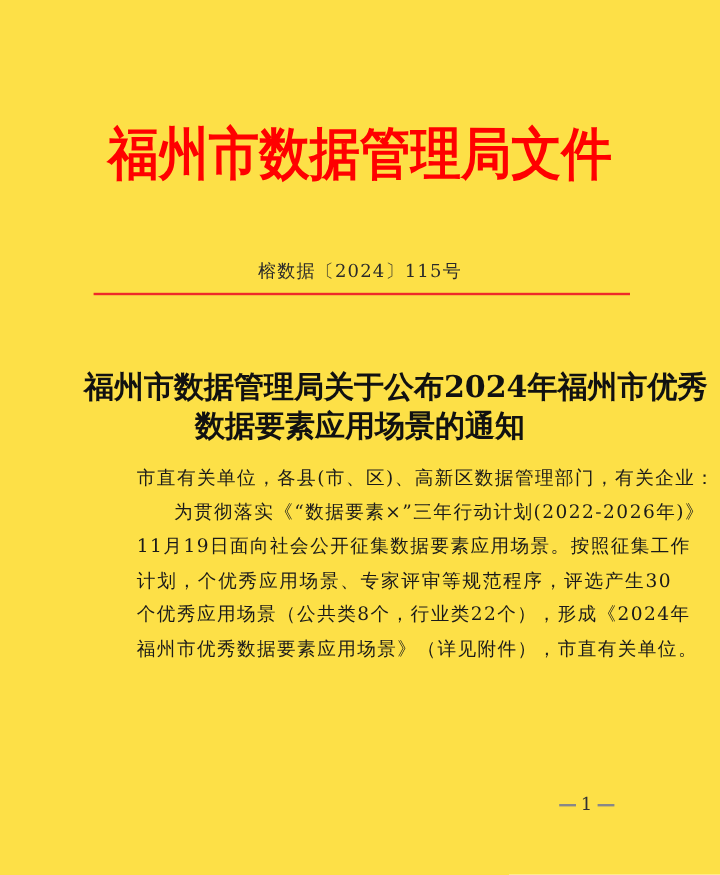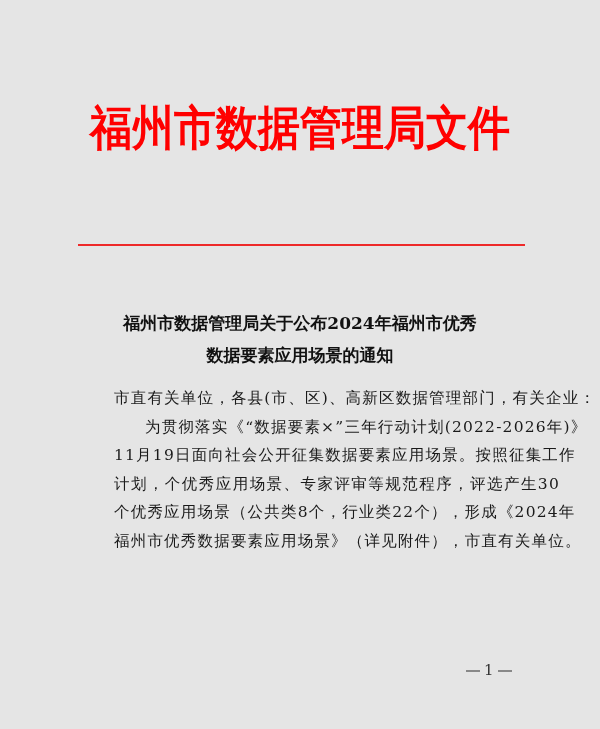--- a/index.html
+++ b/index.html
@@ -14,21 +14,21 @@
       overflow: hidden;
       font-family: "DejaVu Serif", "Liberation Serif", serif;
       color: #1a1a1a;
     }
     .page {
       position: absolute;
       left: 0;
       top: 0;
       width: 600px;
       height: 729px;
-      background: #e5e5e5;
+      background: #fde047;
     }
     .red-header {
       position: absolute;
       left: 0;
       width: 600px;
       top: 96px;
       text-align: center;
       color: #ff0000;
       font-family: "DejaVu Serif", "Liberation Serif", serif;
       font-weight: bold;
@@ -57,21 +57,21 @@
       height: 2px;
       background: #ee2a2a;
     }
     .notice-title {
       position: absolute;
       left: 70px;
       width: 460px;
       top: 307px;
       text-align: center;
       font-weight: bold;
-      font-size: 17px;
+      font-size: 25px;
       line-height: 32px;
       color: #111111;
     }
     .notice-title div { white-space: nowrap; }
     .body-text {
       position: absolute;
       left: 78px;
       width: 446px;
       top: 384px;
       font-size: 15.5px;
@@ -109,20 +109,21 @@
       margin: 0 4px;
     }
   </style>
 </head>
 <body>
 
 <div class="page">
 
   <div class="red-header">福州市数据管理局文件</div>
 
+  <div class="doc-number">榕数据〔2024〕115号</div>
 
   <div class="red-rule"></div>
 
   <div class="notice-title">
     <div>福州市数据管理局关于公布2024年福州市优秀</div>
     <div>数据要素应用场景的通知</div>
   </div>
 
   <div class="body-text">
     <div class="line last">市直有关单位，各县(市、区)、高新区数据管理部门，有关企业：</div>

